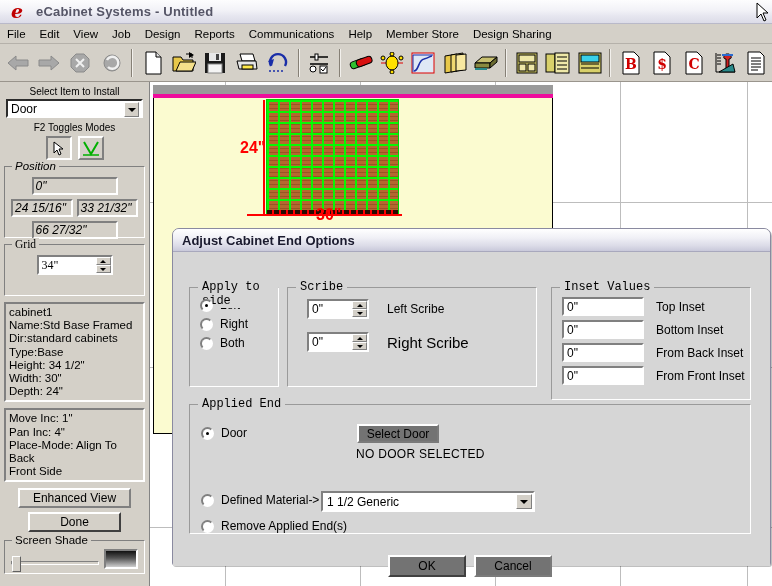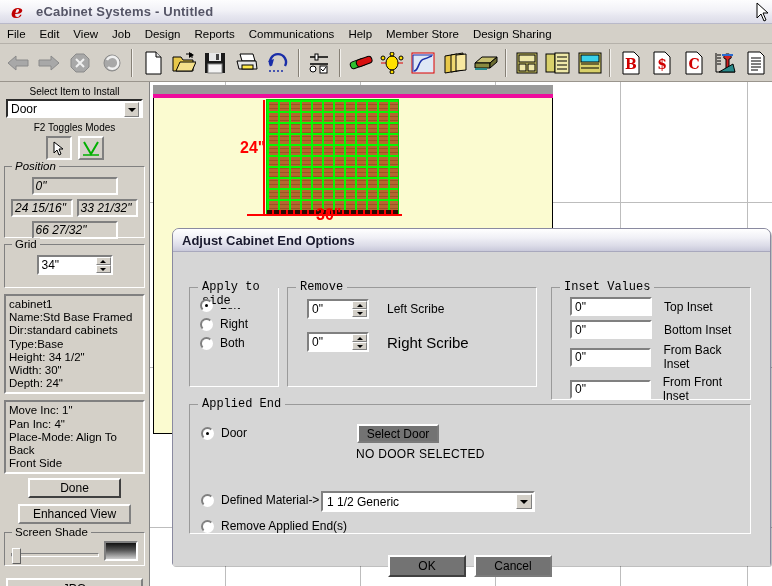--- a/index.html
+++ b/index.html
@@ -479,21 +479,21 @@
       </div>
       <div class="pos-row">
         <div class="ro-field" style="width:66px;">24 15/16"</div>
         <div class="ro-field" style="width:66px;">33 21/32"</div>
       </div>
       <div style="display:flex;justify-content:center;margin-top:4px;">
         <div class="ro-field" style="width:86px;">66 27/32"</div>
       </div>
     </div>
 
-    <div class="group" style="height:44px;">
+    <div class="group" style="height:52px;font-family:Liberation Serif, serif;">
       <div class="glabel">Grid</div>
       <div style="display:flex;justify-content:center;">
         <div class="spin-wrap" style="width:76px;">
           <span class="spin-val">34"</span>
           <span class="spin-btns">
             <span class="spin-b">
                 <i class="tri-up"></i>
               </span>
             <span class="spin-b">
                 <i class="tri-dn"></i>
@@ -513,22 +513,22 @@
       <div>Depth: 24"</div>
     </div>
 
     <div class="info-box">
       <div>Move Inc: 1"</div>
       <div>Pan Inc: 4"</div>
       <div>Place-Mode: Align To Back</div>
       <div>Front Side</div>
     </div>
 
+    <div class="btn3d" style="margin:6px 18px 0 18px;height:20px;">Enhanced View</div>
     <div class="btn3d dark" style="margin:4px 28px 0 28px;height:20px;">Done</div>
-    <div class="btn3d" style="margin:6px 18px 0 18px;height:20px;">Enhanced View</div>
 
     <div class="group" style="height:34px;margin-top:8px;padding-top:8px;">
       <div class="glabel">Screen Shade</div>
       <div style="display:flex;align-items:center;gap:5px;">
         <div style="flex:1;position:relative;">
           <div class="slider-track">
             <div class="slider-thumb"></div>
           </div>
         </div>
         <div class="shade-swatch"></div>
@@ -577,21 +577,21 @@
             <span class="radio-label">Right</span>
           </div>
           <div class="radio-row">
             <span class="radio"></span>
             <span class="radio-label">Both</span>
           </div>
         </div>
       </div>
 
       <div class="dgroup" style="left:114px;top:35px;width:250px;height:100px;">
-        <div class="glabel2">Remove</div>
+        <div class="glabel2">Scribe</div>
         <div style="padding:11px 0 0 19px;">
           <div style="display:flex;align-items:center;">
             <div class="dspin">
               <span class="spin-val">0"</span>
               <span class="spin-btns">
                 <span class="spin-b">
                     <i class="tri-up"></i>
                   </span>
                 <span class="spin-b">
                     <i class="tri-dn"></i>
@@ -610,21 +610,21 @@
                 <span class="spin-b">
                     <i class="tri-dn"></i>
                   </span>
               </span>
             </div>
             <span style="margin-left:18px;font-size:15px;">Right Scribe</span>
           </div>
         </div>
       </div>
 
-      <div class="dgroup" style="left:378px;top:35px;width:200px;height:113px;padding-left:8px;">
+      <div class="dgroup" style="left:378px;top:35px;width:200px;height:113px;">
         <div class="glabel2">Inset Values</div>
         <div style="padding:9px 0 0 10px;">
           <div class="inset-row">
             <span class="dfield">0"</span>
             <span class="inset-lab">Top Inset</span>
           </div>
           <div class="inset-row">
             <span class="dfield">0"</span>
             <span class="inset-lab">Bottom Inset</span>
           </div>

